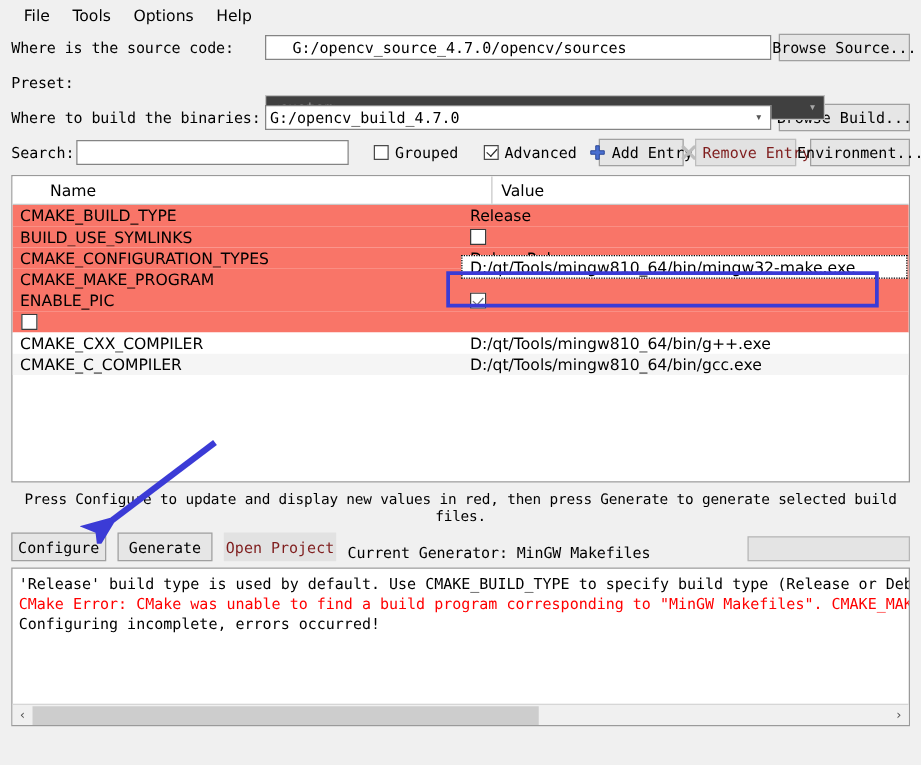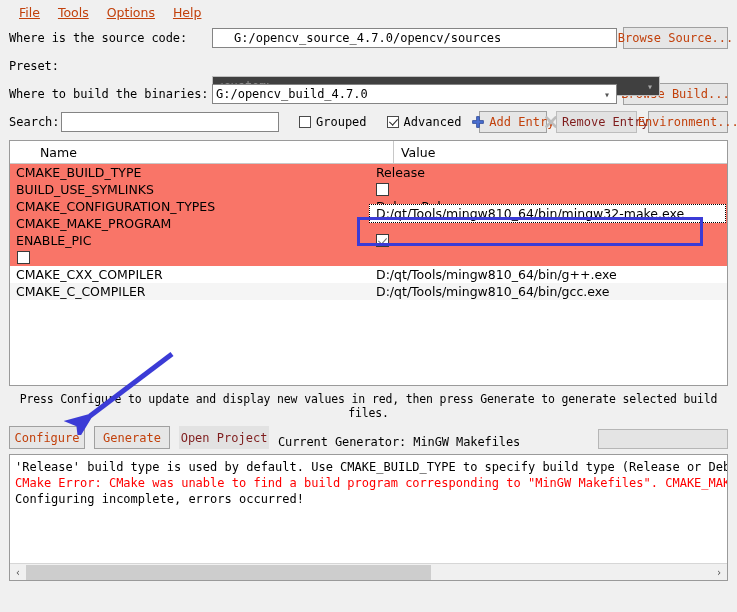--- a/index.html
+++ b/index.html
@@ -23,23 +23,22 @@
     background: #f0f0f0;
     display: flex;
     align-items: center;
     padding-left: 10px;
     box-sizing: border-box;
   }
   .menubar .menu-item {
     font-family: "DejaVu Sans", "Liberation Sans", sans-serif;
     font-size: 12.5px;
     padding: 3px 9px;
-    color: #c2410c;
+    color: #000000;
     cursor: default;
-    text-decoration: underline;
   }
 
   
   .form {
     padding: 0 9px;
     box-sizing: border-box;
   }
   .row {
     display: flex;
     align-items: center;
@@ -103,21 +102,21 @@
     background: #e6e6e6;
     border: 1px solid #a0a0a0;
     box-sizing: border-box;
     display: inline-flex;
     align-items: center;
     justify-content: center;
     padding: 0 8px;
     font-size: 12px;
     white-space: nowrap;
     cursor: default;
-    color: #c2410c;
+    color: #000000;
   }
   .btn.disabled { color: #7f1d1d; border-color: #bdbdbd; background: #e2e2e2; }
   .btn.browse { margin-left: 6px; width: 105px; flex: 0 0 105px; }
 
   
   .optrow {
     display: flex;
     align-items: center;
     height: 28px;
   }

